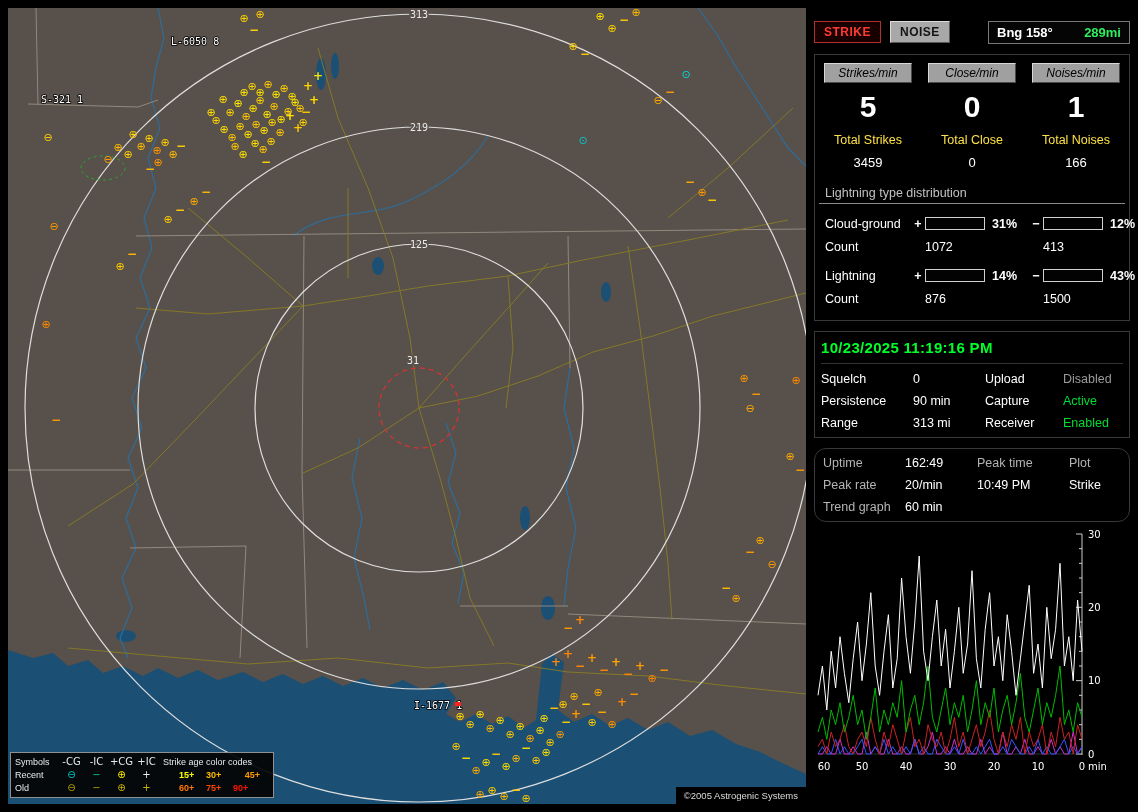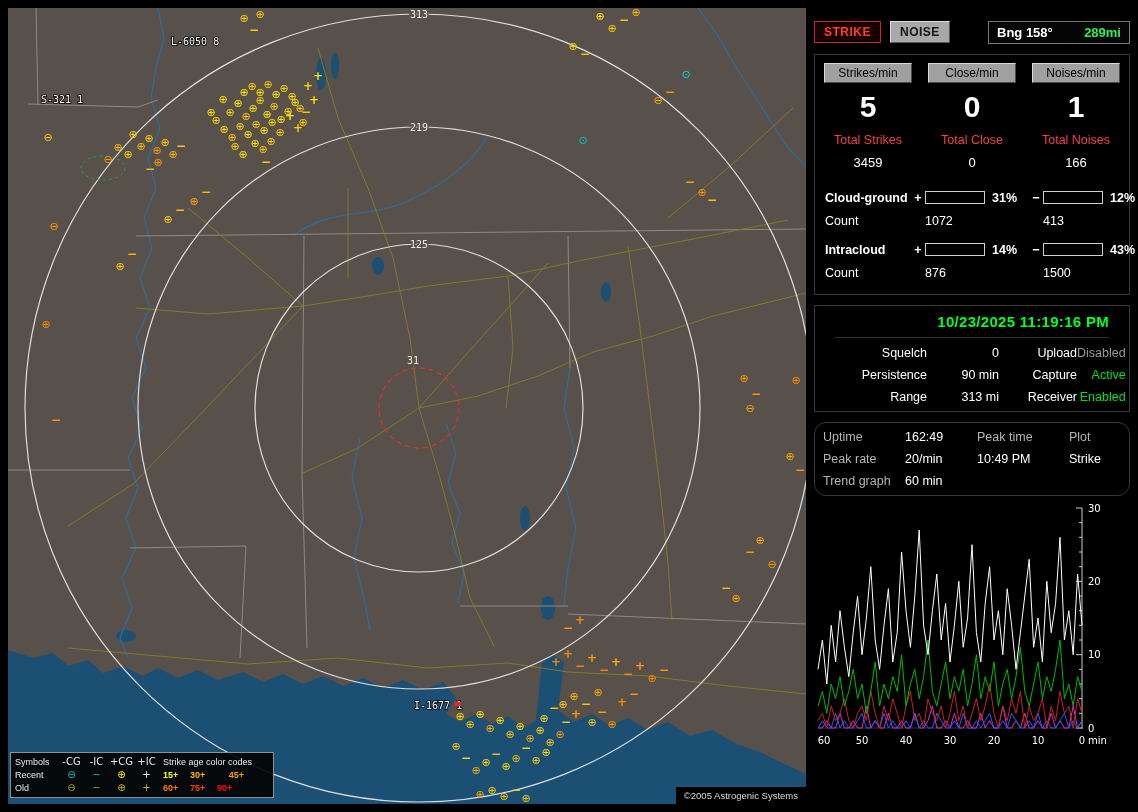--- a/index.html
+++ b/index.html
@@ -14,58 +14,58 @@
   .storm-label{font:10px "DejaVu Sans Mono",monospace;fill:#ffffff;
                paint-order:stroke;stroke:#000;stroke-width:1.6px;}
   .strike{font-family:"DejaVu Sans",sans-serif;font-size:11px;text-anchor:middle;}
   .strike.sm{font-size:12px;font-weight:bold;}
 
   .legend{position:absolute;left:2px;bottom:6px;width:254px;background:rgba(4,4,4,.93);
           border:1px solid #909090;font-size:9px;color:#e8e8e8;padding:2px 4px 3px;}
   .legend-row{display:flex;align-items:center;height:13px;white-space:nowrap;}
   .lg-label{width:44px;}
   .lg-sym{width:25px;text-align:center;font-size:10px;font-family:"DejaVu Sans",sans-serif;}
-  .lg-ages{display:flex;margin-left:4px;}
+  .lg-ages{display:flex;margin-left:20px;}
   .lg-age{width:27px;font-weight:bold;}
   .lg-agetitle{margin-left:4px;width:106px;}
 
   .copyright{position:absolute;right:0;bottom:0;background:#000;color:#dcdcdc;
              font-size:9.5px;padding:3px 8px;}
 
   
   .sidebar{position:absolute;left:814px;top:16px;width:316px;height:796px;color:#fff;font-size:12.5px;}
   .topbar{display:flex;align-items:center;height:24px;margin-top:4px;}
   .ind{font-weight:bold;font-size:12px;padding:3px 9px;margin-right:9px;letter-spacing:.5px;}
   .ind-strike{color:#ff3b30;background:#190000;border:1px solid #b03030;}
   .ind-noise{color:#141414;background:#a8a8a8;border:1px solid;border-color:#dcdcdc #565656 #565656 #dcdcdc;}
   .bng{margin-left:auto;background:#050505;border:1px solid #787878;padding:3px 8px;display:flex;
        justify-content:space-between;font-weight:bold;font-size:13px;width:124px;}
   .bng-range{color:#2dee5e;}
 
   .panel{border:1px solid #383838;margin-top:10px;background:#000;}
   .stats{padding:8px 4px 10px;}
   .rate-grid{display:grid;grid-template-columns:1fr 1fr 1fr;column-gap:6px;text-align:center;}
   .rate-btn{background:#a0a0a0;color:#000;font-size:12px;padding:2px 0;margin:0 5px;
-            border:1px solid;border-color:#d8d8d8 #4a4a4a #4a4a4a #d8d8d8;cursor:default;}
+            border:1px solid;border-color:#d8d8d8 #4a4a4a #4a4a4a #d8d8d8;cursor:default;font-style:italic;}
   .rate-num{font-size:30px;font-weight:bold;margin:7px 0 9px;}
-  .total-label{color:#ef4444;}
+  .total-label{color:#fde047;}
   .total-num{margin-top:8px;font-size:13px;}
 
   .dist{margin-top:16px;}
   .dist-title{color:#c2c2c2;padding:0 6px 3px;border-bottom:1px solid #8a8a8a;margin-bottom:8px;}
   .dist-grid{display:grid;grid-template-columns:86px 14px 60px 44px 14px 60px 42px;
              align-items:center;padding:0 6px;height:23px;}
-  .dist-name{font-weight:bold;}
+  .dist-name{font-weight:normal;}
   .sym{text-align:center;font-weight:bold;}
   .bar{height:11px;border:1px solid #d0d0d0;background:#020202;}
   .bar-fill{height:100%;width:0;}
   .pct{font-weight:bold;padding-left:7px;}
   .gapper{height:6px;}
 
-  .status{padding:7px 20px;text-align:right;}
+  .status{padding:7px 6px;}
   .datetime{color:#00ff2a;font-weight:bold;font-size:15px;padding-bottom:7px;
             border-bottom:1px solid #333;margin-bottom:8px;letter-spacing:.3px;}
   .stat-grid{display:grid;grid-template-columns:92px 72px 78px 1fr;row-gap:8px;}
 
   .info{padding:7px 8px;border-radius:12px;}
   .info-grid{display:grid;grid-template-columns:82px 72px 92px 1fr;row-gap:8px;}
   .lbl{color:#b4b4b4;}
 
   .trend{margin-top:4px;}
   #trend-svg{display:block;}
@@ -352,20 +352,21 @@
       </div>
       <div>
         <div class="rate-btn">Noises/min</div>
         <div class="rate-num">1</div>
         <div class="total-label">Total Noises</div>
         <div class="total-num">166</div>
       </div>
     </div>
 
     <div class="dist">
+      <div class="dist-title">Lightning type distribution</div>
 
       <div class="dist-grid">
         <span class="dist-name">Cloud-ground</span>
         <span class="sym">+</span>
         <span class="bar"><span class="bar-fill" style="width: 72%; background: rgb(255, 17, 17);"></span></span>
         <span class="pct">31%</span>
         <span class="sym">−</span>
         <span class="bar"><span class="bar-fill" style="width: 28%; background: rgb(77, 148, 255);"></span></span>
         <span class="pct">12%</span>
       </div>
@@ -375,21 +376,21 @@
         <span>1072</span>
         <span></span>
           <span></span>
         <span>413</span>
         <span></span>
       </div>
 
       <div class="gapper"></div>
 
       <div class="dist-grid">
-        <span class="dist-name">Intracloud</span>
+        <span class="dist-name">Lightning</span>
         <span class="sym">+</span>
         <span class="bar"><span class="bar-fill" style="width: 33%; background: rgb(238, 102, 204);"></span></span>
         <span class="pct">14%</span>
         <span class="sym">−</span>
         <span class="bar"><span class="bar-fill" style="width: 100%; background: rgb(0, 221, 34);"></span></span>
         <span class="pct">43%</span>
       </div>
       <div class="dist-grid">
         <span>Count</span>
         <span></span>

